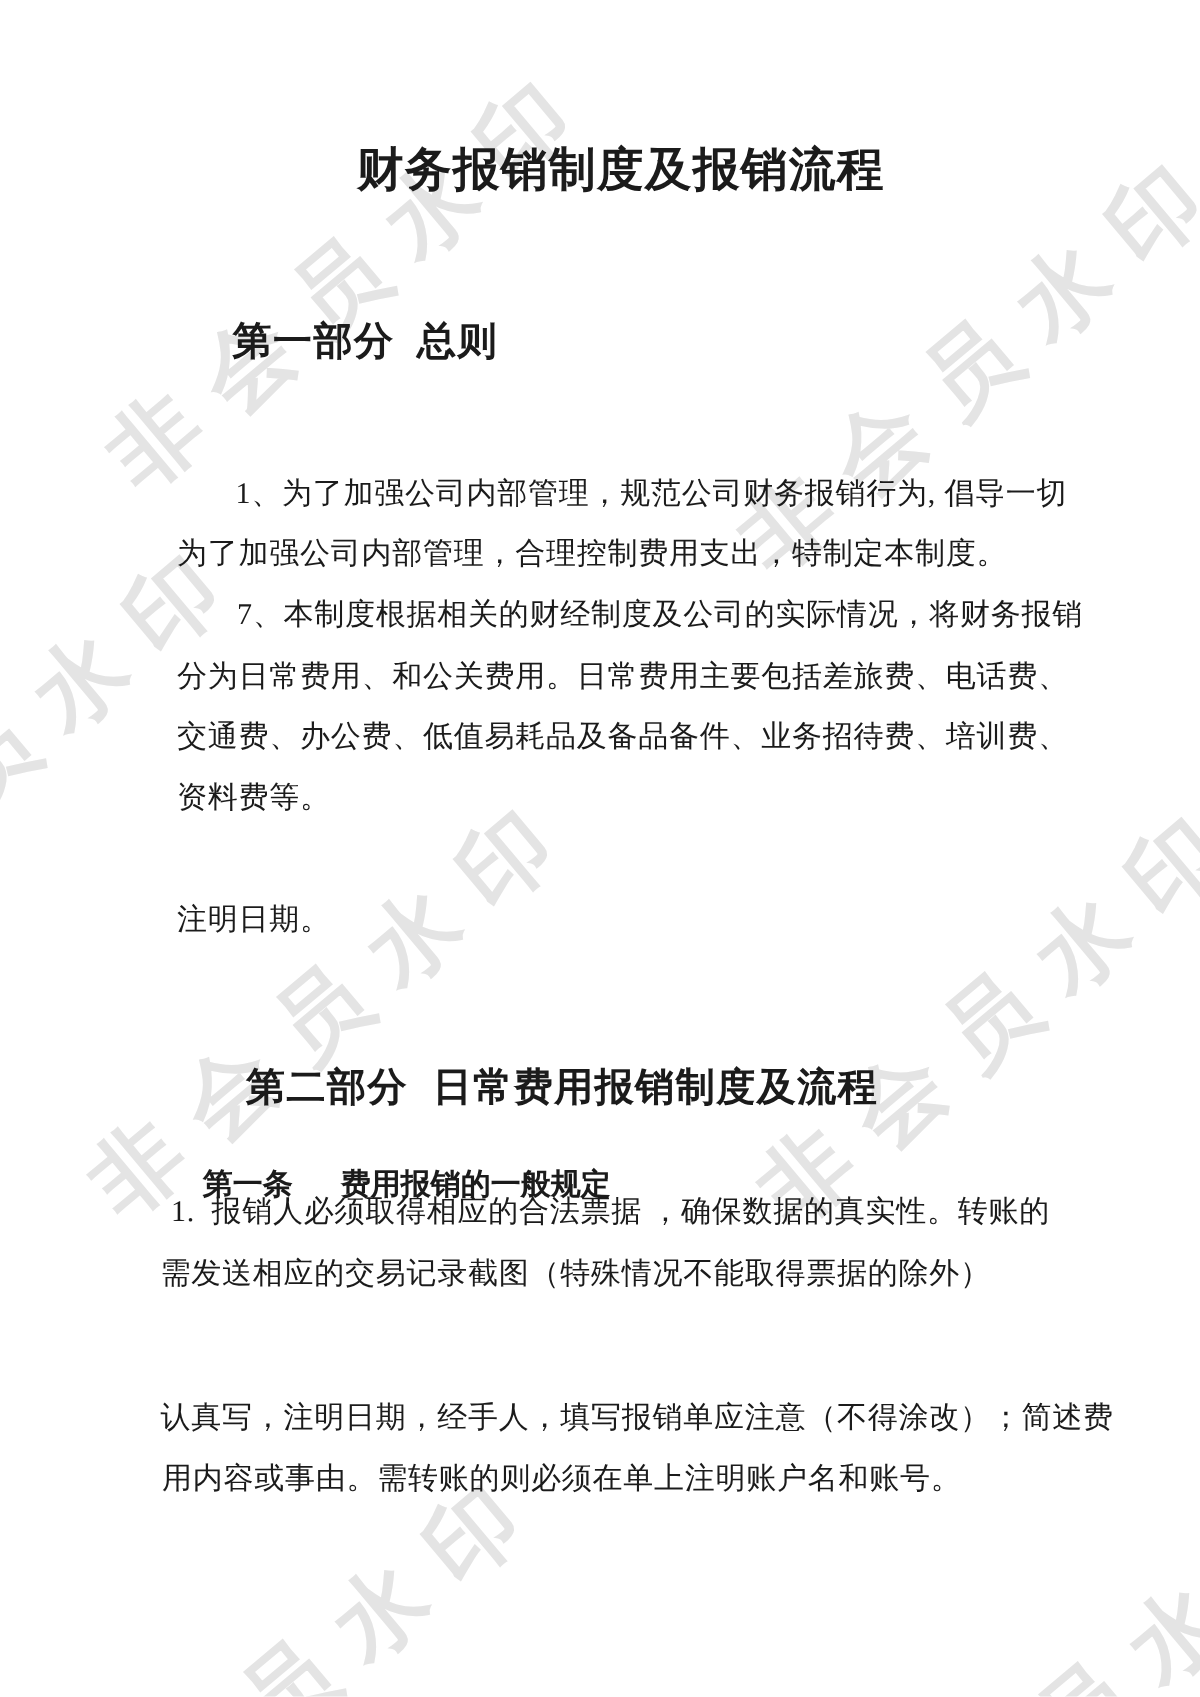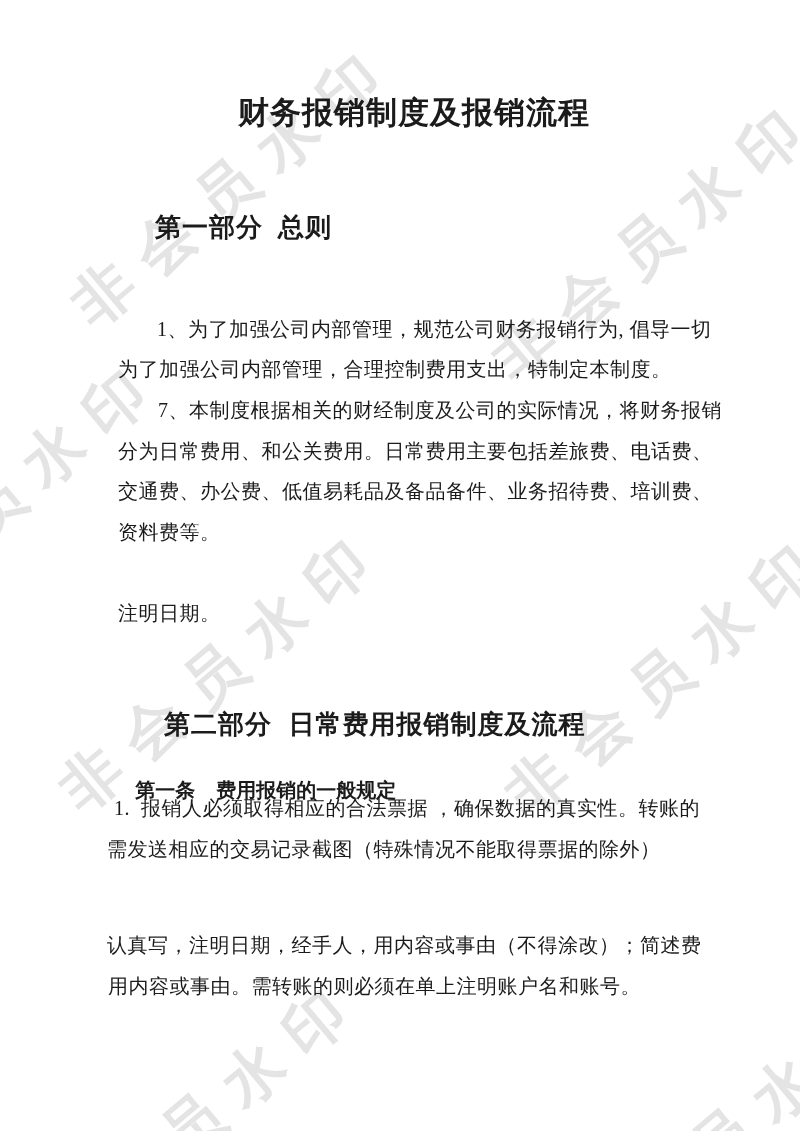--- a/index.html
+++ b/index.html
@@ -50,21 +50,21 @@
     font-weight: bold;
   }
 
   .p1-sub { left: 119px; top: 258px; font-size: 20px; }
 
   .body-line { font-size: 20px; letter-spacing: 0.5px; }
 
   .p2-heading { left: 164px; top: 710px; font-size: 26px; letter-spacing: 1px; }
 
   .article-line { left: 113px; top: 756px; font-size: 20px; }
-  .article-title-span { margin-left: 21px; }
+  .article-title-span { margin-left: 32px; }
 </style>
 </head>
 <body>
 
 <div class="page" style="color: rgb(27, 27, 27);">
 
   <div>
     <span class="wm" style="left: 234px; top: 185px; color: rgb(228, 228, 228);">非会员水印</span>
     <span class="wm" style="left: 655px; top: 240px; color: rgb(228, 228, 228);">非会员水印</span>
     <span class="wm" style="left: 222px; top: 670px; color: rgb(228, 228, 228);">非会员水印</span>
@@ -88,16 +88,16 @@
 
   <div class="t p2-heading sans-bold">第二部分  日常费用报销制度及流程</div>
 
   <div class="t article-line sans-bold">
     <span>第一条</span><span class="article-title-span">费用报销的一般规定</span>
   </div>
 
   <div class="t body-line" style="left:114px; top:797px;">1.  报销人必须取得相应的合法票据 ，确保数据的真实性。转账的</div>
   <div class="t body-line" style="left:107px; top:838px;">需发送相应的交易记录截图（特殊情况不能取得票据的除外）</div>
 
-  <div class="t body-line" style="left:107px; top:934px;">认真写，注明日期，经手人，用内容或事由（不得涂改）；简述费</div>
+  <div class="t body-line" style="left:107px; top:934px;">认真写，注明日期，经手人，填写报销单应注意（不得涂改）；简述费</div>
   <div class="t body-line" style="left:108px; top:975px;">用内容或事由。需转账的则必须在单上注明账户名和账号。</div>
 
 </div>
 
 </body></html>

